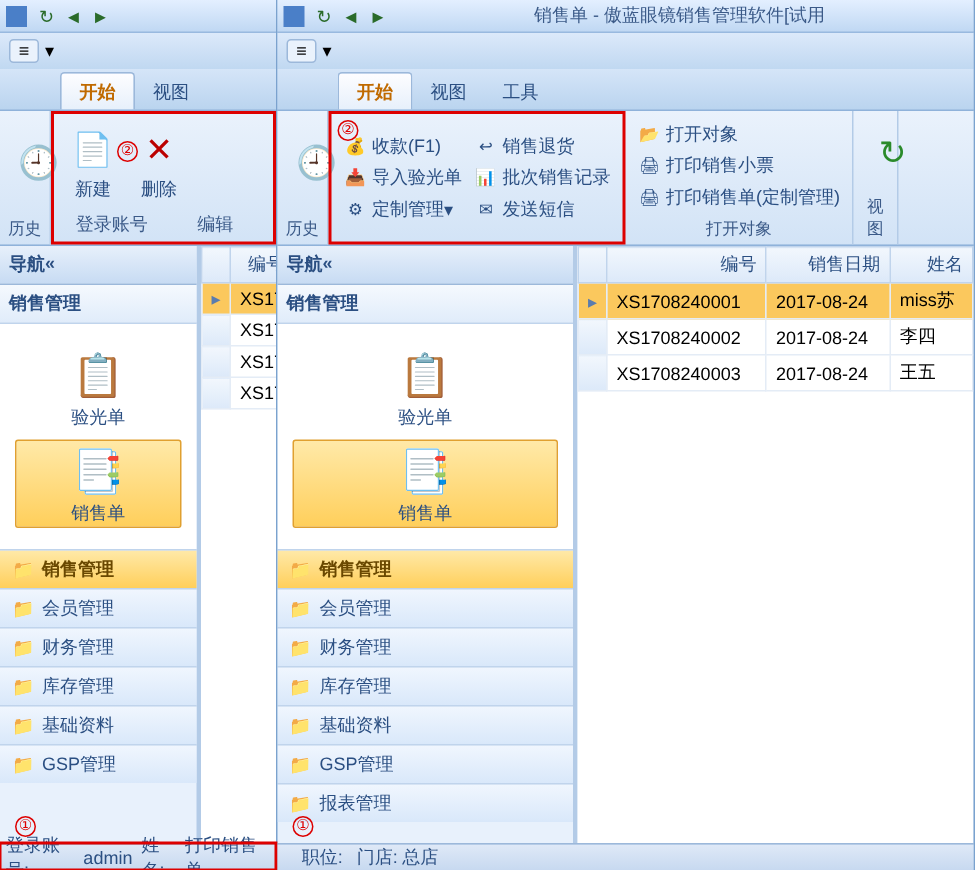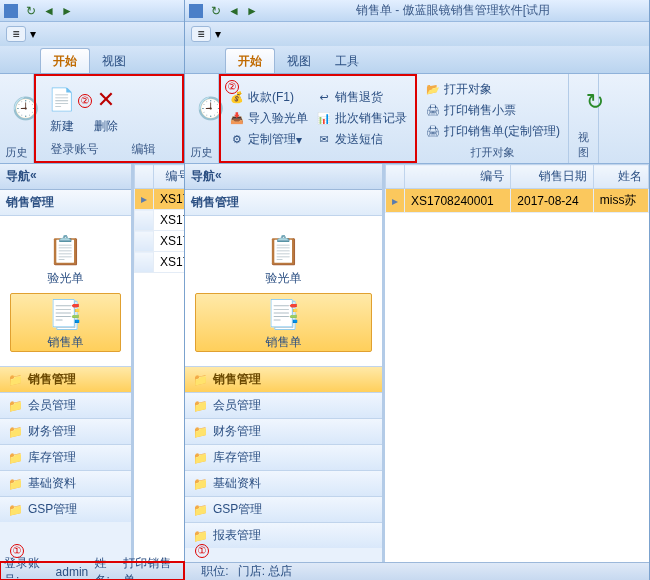--- a/index.html
+++ b/index.html
@@ -315,20 +315,32 @@
           <th>编号</th>
           <th>销售日期</th>
           <th>姓名</th>
         </tr>
         <tr class="sel">
               <td class="rowhdr">▸</td>
               <td>XS1708240001</td>
               <td>2017-08-24</td>
               <td>miss苏</td>
             </tr>
+        <tr>
+              <td class="rowhdr"></td>
+              <td>XS1708240002</td>
+              <td>2017-08-24</td>
+              <td>李四</td>
+            </tr>
+        <tr>
+              <td class="rowhdr"></td>
+              <td>XS1708240003</td>
+              <td>2017-08-24</td>
+              <td>王五</td>
+            </tr>
       </tbody>
         </table>
     </div>
   </div>
   <div class="status">
     &nbsp;&nbsp;&nbsp;&nbsp;
     <span>职位:</span>&nbsp;&nbsp;&nbsp;
     <span>门店:</span>&nbsp;<span>总店</span>
   </div>
 </div>

